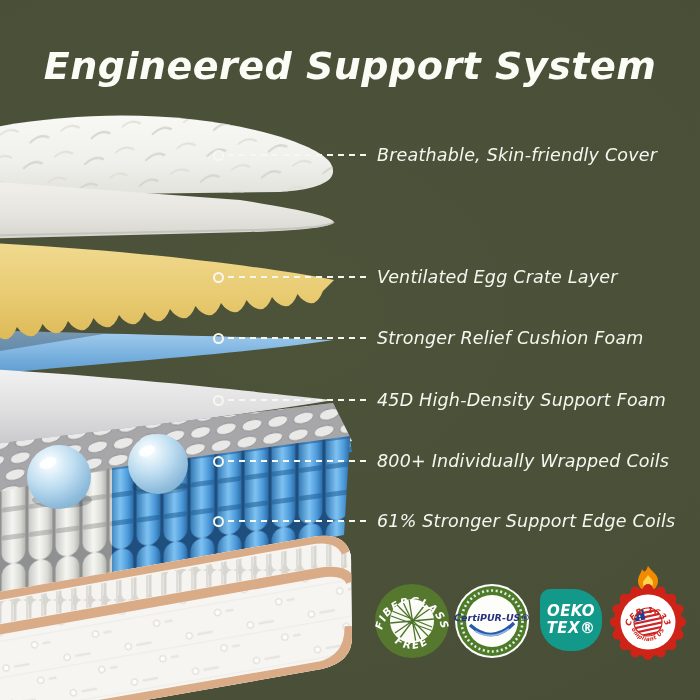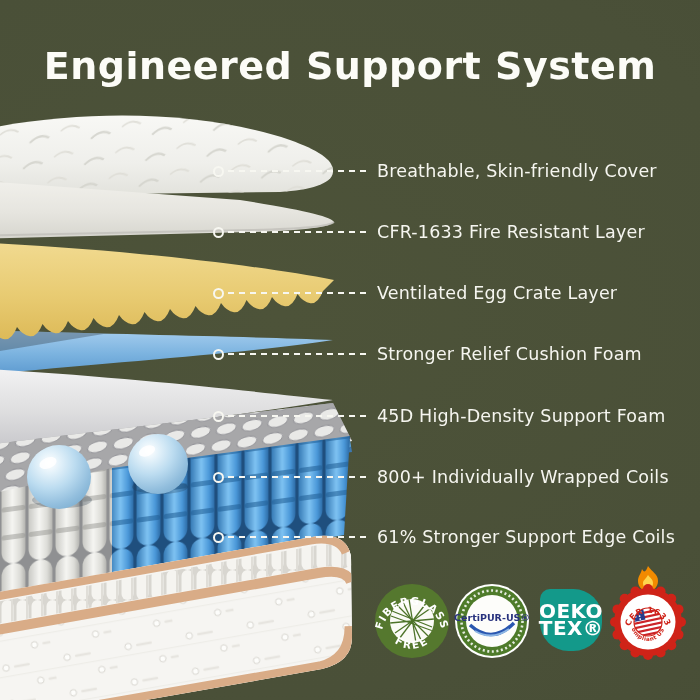--- a/index.html
+++ b/index.html
@@ -1,27 +1,28 @@
 <!DOCTYPE html>
 <html><head>
 <meta charset="utf-8">
 <style>
   html,body{margin:0;padding:0;background:#4a5038;}
   .stage{
     position:relative;width:700px;height:700px;overflow:hidden;
     background:radial-gradient(120% 90% at 40% 45%, #4d5339 0%, #4a5038 60%, #474d35 100%);
     font-family:"DejaVu Sans","Liberation Sans",sans-serif;
+    font-style:italic;
   }
   .title{
     position:absolute;top:44px;left:0;width:700px;margin:0;
     text-align:center;font-size:38px;font-weight:700;letter-spacing:.5px;
     color:#fcfcf7;
   }
   .mattress{position:absolute;left:0;top:0;width:700px;height:700px;}
-  .callouts{position:absolute;left:0;top:16px;width:700px;height:548px;pointer-events:none;}
+  .callouts{position:absolute;left:0;top:0;width:700px;height:548px;pointer-events:none;}
   .callout{
     position:absolute;left:213px;height:22px;display:flex;align-items:center;
   }
   .callout .dot{
     width:11px;height:11px;border:2px solid #f7f7f1;border-radius:50%;
     box-sizing:border-box;background:transparent;flex:0 0 auto;
   }
   .callout .dash{
     width:140px;height:2px;margin-left:4px;flex:0 0 auto;
     background:repeating-linear-gradient(90deg,#f7f7f1 0 6px,transparent 6px 11px);
@@ -30,21 +31,21 @@
     margin-left:9px;white-space:nowrap;font-size:17.5px;font-weight:500;
     color:#f6f6f0;letter-spacing:.2px;
   }
   .badges{position:absolute;left:0;top:0;width:700px;height:700px;}
   .badge{position:absolute;}
   .badge svg{display:block;}
   .oeko{
     left:540px;top:589px;width:62px;height:62px;background:#13998a;
     border-radius:10px 46% 46% 46%;
     display:flex;flex-direction:column;align-items:center;justify-content:center;
-    color:#ffffff;font-weight:700;font-size:20px;line-height:17px;letter-spacing:.4px;
+    color:#ffffff;font-weight:700;font-size:15px;line-height:17px;letter-spacing:.4px;
     text-align:center;
   }
 </style>
 </head>
 <body>
 
 <div class="stage">
 
   <h1 class="title">Engineered Support System</h1>
 
@@ -210,25 +211,20 @@
         <path d="M 351 626 Q 352 660 320 668 L -30 729" stroke="#d9ac87" stroke-width="13" fill="none"></path>
       </g>
     </g>
   </svg>
 
   <div class="callouts">
     <div class="callout" style="top:144px">
       <span class="dot"></span>
       <span class="dash"></span>
       <span class="lbl">Breathable, Skin-friendly Cover</span>
-    </div>
-    <div class="callout" style="top:205px">
-      <span class="dot"></span>
-      <span class="dash"></span>
-      <span class="lbl">CFR-1633 Fire Resistant Layer</span>
     </div>
     <div class="callout" style="top:266px">
       <span class="dot"></span>
       <span class="dash"></span>
       <span class="lbl">Ventilated Egg Crate Layer</span>
     </div>
     <div class="callout" style="top:327px">
       <span class="dot"></span>
       <span class="dash"></span>
       <span class="lbl">Stronger Relief Cushion Foam</span>

